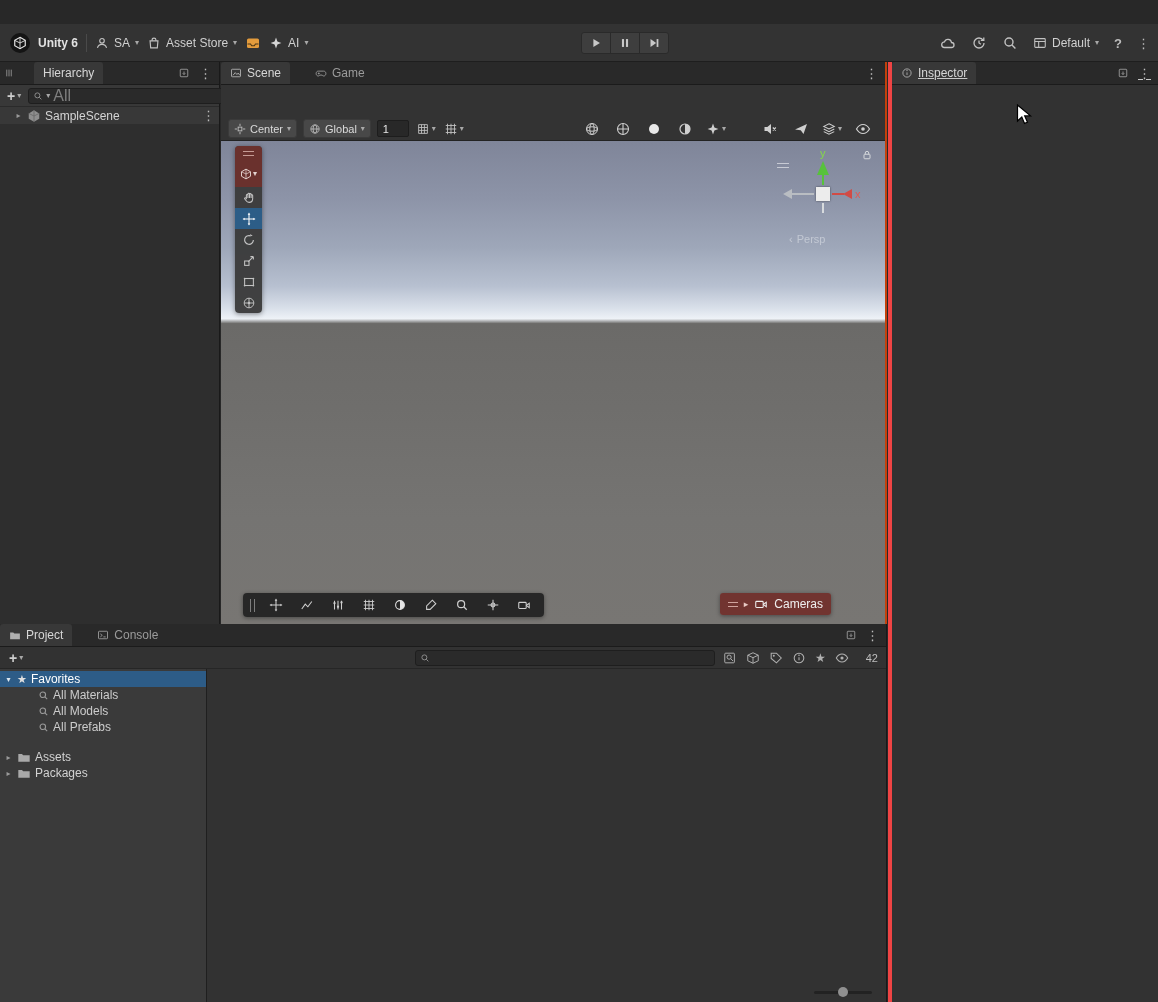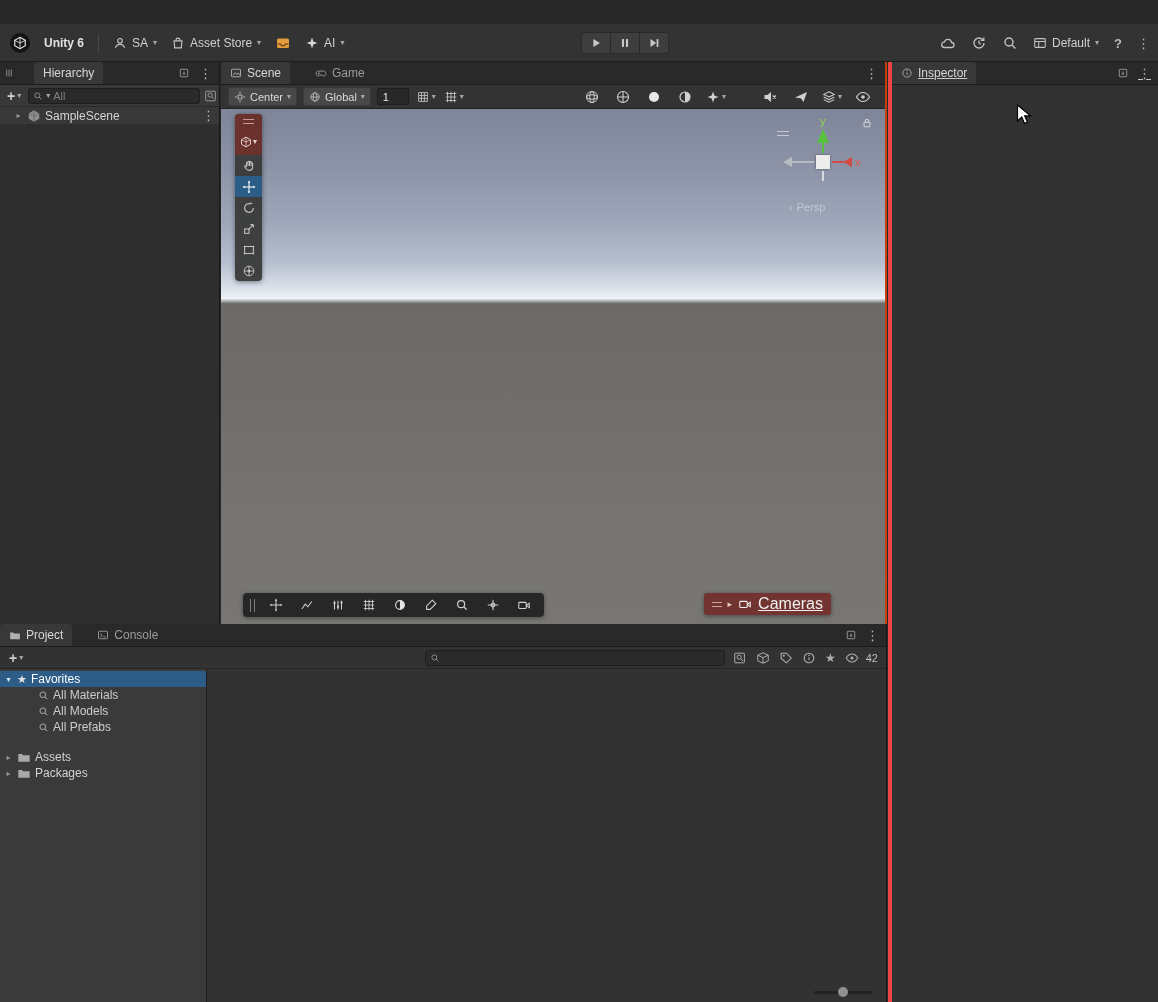--- a/index.html
+++ b/index.html
@@ -12,21 +12,21 @@
   .titlebar { position:absolute; top:0; left:0; right:0; height:24px;
               background:linear-gradient(#303030,#272727); border-bottom:1px solid #0c0c0c;
               display:flex; align-items:center; }
   .lights { position:absolute; left:10px; top:0; height:24px; display:flex; align-items:center; gap:8px; }
   .light { width:12px; height:12px; border-radius:50%; }
   .light.red { background:#ff5f57; } .light.yellow { background:#febc2e; } .light.green { background:#28c840; }
   .title-wrap { margin:0 auto; display:flex; align-items:center; gap:6px; color:#b4b4b4; font-weight:700; font-size:12px; }
 
   
   .toolbar { position:absolute; top:24px; left:0; right:0; height:38px; background:#333333; border-bottom:1px solid #1e1e1e; }
-  .tb-left { position:absolute; left:10px; top:0; height:38px; display:flex; align-items:center; gap:14px; }
+  .tb-left { position:absolute; left:10px; top:0; height:38px; display:flex; align-items:center; gap:8px; }
   .tb-center { position:absolute; left:581px; top:8px; display:flex; }
   .tb-right { position:absolute; right:8px; top:0; height:38px; display:flex; align-items:center; gap:15px; }
   .tb-item { display:flex; align-items:center; gap:5px; color:#d0d0d0; font-size:12px; cursor:default; }
   .caret { font-size:8px; color:#a8a8a8; line-height:1; }
   .divider { width:1px; height:18px; background:#4a4a4a; }
   .logo-badge { width:20px; height:20px; border-radius:50%; background:#141414; display:flex; align-items:center; justify-content:center; }
   .unity-name { font-weight:700; color:#e2e2e2; }
   .playbtn { width:30px; height:22px; background:#3e3e3e; border:1px solid #2a2a2a; margin-left:-1px;
              display:flex; align-items:center; justify-content:center; }
   .playbtn.first { border-radius:3px 0 0 3px; margin-left:0; }
@@ -39,39 +39,39 @@
   .tab { display:flex; align-items:center; gap:5px; padding:0 9px; font-size:12px; color:#9b9b9b; }
   .tab.active { background:#383838; color:#d6d6d6; border-radius:3px 3px 0 0; }
   .tabbar-right { margin-left:auto; display:flex; align-items:center; gap:9px; padding-right:7px; color:#9b9b9b; }
   .icon14 { width:14px; height:14px; display:block; }
   .icon12 { width:12px; height:12px; display:block; }
   .icon16 { width:16px; height:16px; display:block; }
 
   .searchfield { flex:1; height:16px; background:#2a2a2a; border:1px solid #1e1e1e; border-radius:3px;
                  display:flex; align-items:center; gap:3px; padding:0 4px; }
   .searchfield input { flex:1; min-width:0; background:transparent; border:none; outline:none;
-                       color:#cfcfcf; font-size:11px; font-family:inherit; }
+                       color:#cfcfcf; font-size:16px; font-family:inherit; }
   .searchfield input::placeholder { color:#7f7f7f; }
   .plusbtn { display:flex; align-items:center; gap:2px; height:16px; padding:0 3px; color:#cfcfcf; }
   .plus-glyph { font-size:14px; font-weight:700; line-height:1; color:#cfcfcf; }
 
   
   .hierarchy { position:absolute; left:0; top:62px; width:220px; height:562px; background:#2e2e2e;
                border-right:1px solid #191919; display:flex; flex-direction:column; }
   .h-toolbar { height:22px; background:#383838; display:flex; align-items:center; gap:4px; padding:0 4px;
                border-bottom:1px solid #2a2a2a; }
   .h-rows { background:#383838; }
   .trow { height:17px; display:flex; align-items:center; gap:4px; padding:0 4px 0 14px; }
   .trow .tlabel { flex:1; color:#d4d4d4; }
   .tri { font-size:8px; color:#9a9a9a; width:9px; text-align:center; }
 
   
   .scene-panel { position:absolute; left:221px; top:62px; width:666px; height:562px;
                  display:flex; flex-direction:column; background:#333; border-right:2px solid #c2410c; }
-  .scene-toolbar { height:24px; background:#333333; border-bottom:1px solid #222; display:flex; align-items:center; gap:6px; padding:0 7px; }
+  .scene-toolbar { height:24px; background:#333333; border-bottom:1px solid #222; display:flex; align-items:center; gap:6px; padding:0 7px;margin-top:32px; }
   .sbtn { height:19px; background:#484848; border:1px solid #3a3a3a; border-radius:3px;
           display:flex; align-items:center; gap:4px; padding:0 5px; font-size:11px; color:#dadada; }
   .snap-input { width:32px; height:17px; background:#282828; border:1px solid #1d1d1d; border-radius:2px;
                 color:#e6e6e6; font-size:11px; padding:0 5px; font-family:inherit; outline:none; }
   .icon-btn { height:19px; min-width:22px; display:flex; align-items:center; justify-content:center; gap:2px; border-radius:3px; }
   .st-right { margin-left:auto; display:flex; align-items:center; gap:9px; padding-right:4px; }
   .viewport { position:relative; flex:1; overflow:hidden;
       background:linear-gradient(180deg,
         #7f8599 0%, #8d94a8 12%, #9ea7b9 22%, #b7c0d0 30%,
         #d8dfe9 34.5%, #eef2f7 36.8%,
@@ -111,21 +111,21 @@
   .bottom-ov { position:absolute; left:22px; bottom:7px; height:24px; background:rgba(33,33,33,.93);
                border-radius:4px; display:flex; align-items:center; padding:0 5px; box-shadow:0 1px 4px rgba(0,0,0,.4); }
   .bo-grip { width:5px; height:13px; border-left:1px solid #7d7d7d; border-right:1px solid #7d7d7d; margin:0 5px 0 2px; }
   .bo-item { width:31px; height:20px; display:flex; align-items:center; justify-content:center; border-radius:3px; }
 
   
   .cam-ov { position:absolute; right:54px; bottom:9px; height:22px; background:rgba(112,45,41,.9);
             border-radius:3px; display:flex; align-items:center; gap:6px; padding:0 8px; color:#e8e8e8;
             box-shadow:0 1px 4px rgba(0,0,0,.4); }
   .cam-grip { width:10px; height:5px; border-top:1px solid #cfa39d; border-bottom:1px solid #cfa39d; }
-  .cam-label { font-size:16px; color:#efefef;text-decoration:underline; }
+  .cam-label { font-size:12px; color:#efefef; }
 
   
   .project { position:absolute; left:0; top:624px; width:887px; height:378px; background:#323232;
              border-right:1px solid #191919; display:flex; flex-direction:column;justify-content:space-between; }
   .p-toolbar { height:22px; display:flex; align-items:center; gap:8px; padding:0 6px;
                background:#323232; border-bottom:1px solid #262626; }
   .p-search { flex:none; width:300px; margin-left:auto; }
   .p-right-icons { display:flex; align-items:center; gap:9px; padding-right:2px; }
   .count-label { font-size:11px; color:#bdbdbd; }
   .p-body { flex:1; display:flex; min-height:0; }
@@ -650,21 +650,21 @@
             </svg>
           </span>
         <span>
             <svg class="icon14" viewBox="0 0 16 16" fill="none" stroke="#b0b0b0" stroke-width="1.2">
               <circle cx="8" cy="8" r="5.5"></circle>
               <path d="M8 7.2v3.4"></path>
               <circle cx="8" cy="4.8" r=".9" fill="#b0b0b0" stroke="none"></circle>
             </svg>
           </span>
         <span class="star-glyph" style="color:#b0b0b0;font-size:12px">★</span>
-        <span style="display:flex;align-items:center;gap:7px">
+        <span style="display:flex;align-items:center;gap:17px">
           <span>
               <svg class="icon14" viewBox="0 0 16 16" fill="none" stroke="#b0b0b0" stroke-width="1.2">
                 <path d="M1.5 8C3.2 5 5.4 3.5 8 3.5S12.8 5 14.5 8C12.8 11 10.6 12.5 8 12.5S3.2 11 1.5 8z"></path>
                 <circle cx="8" cy="8" r="1.8" fill="#b0b0b0" stroke="none"></circle>
               </svg>
             </span>
           <span class="count-label">42</span>
         </span>
       </span>
     </div>

